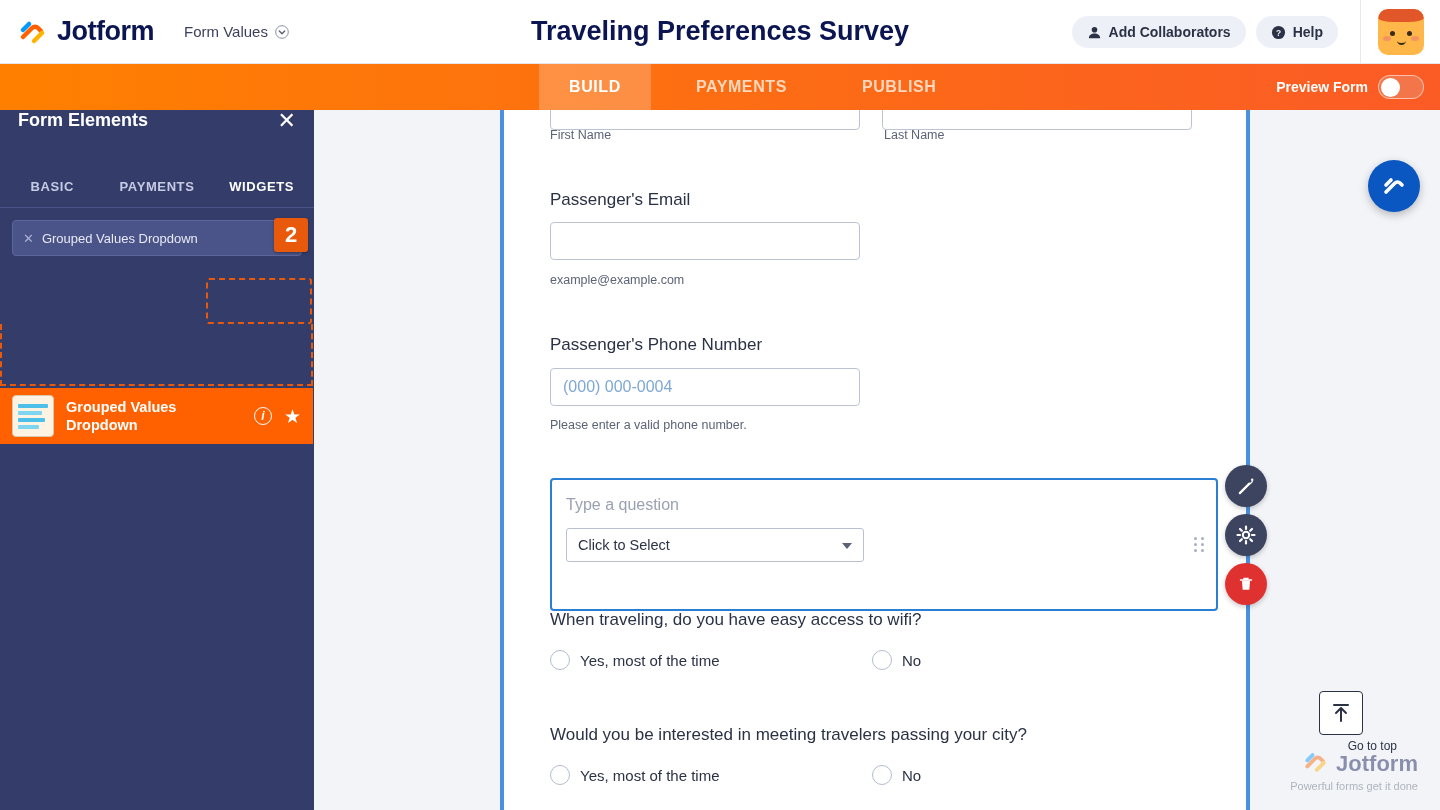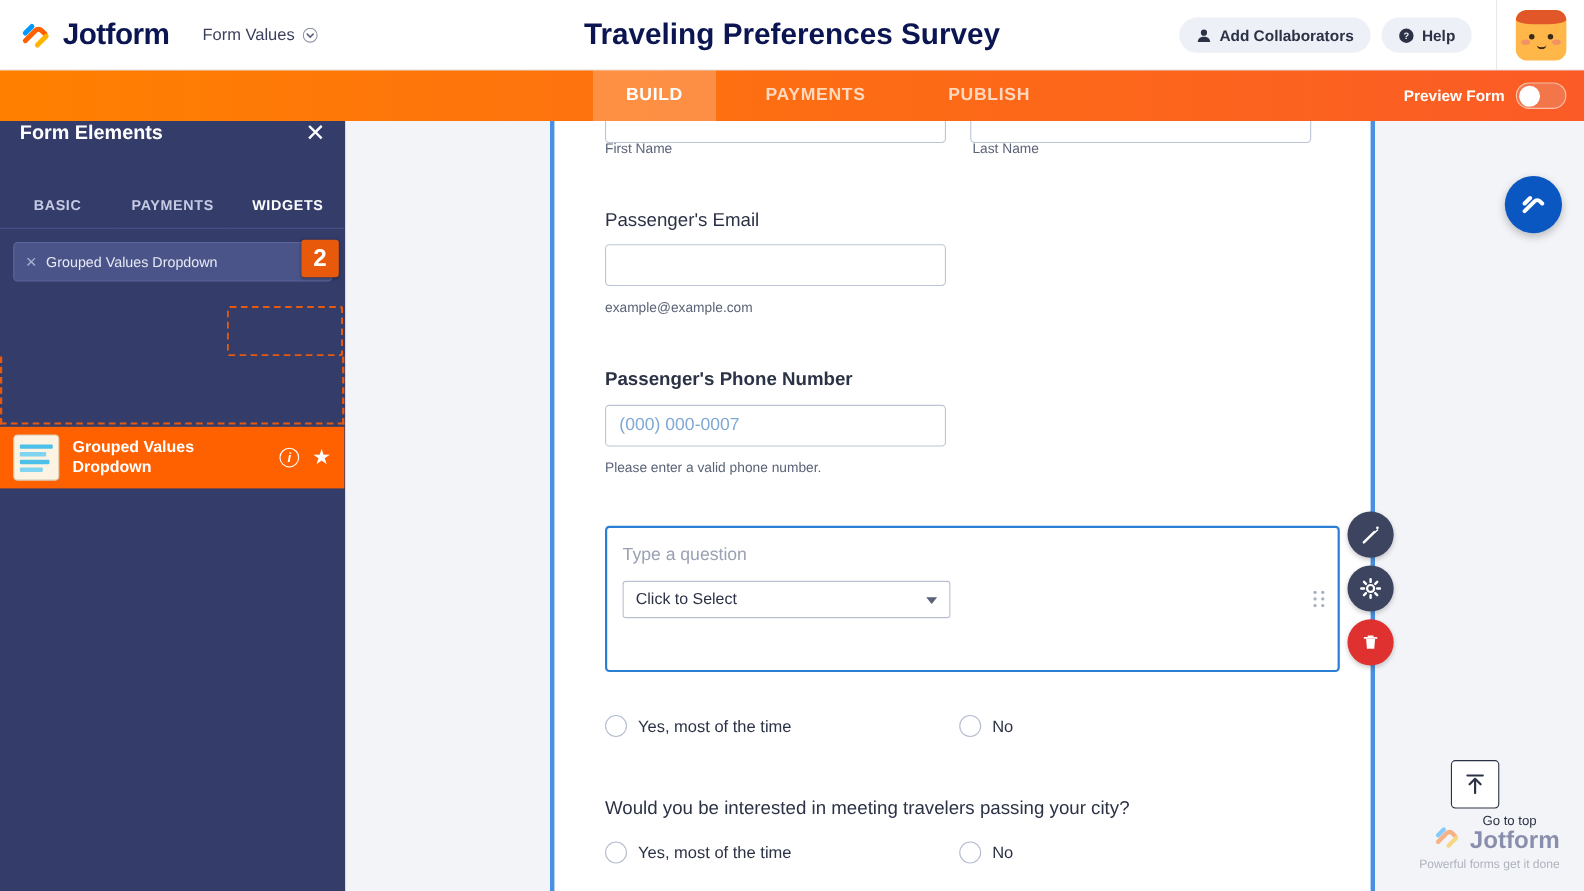--- a/index.html
+++ b/index.html
@@ -393,42 +393,43 @@
       </div>
       <div class="fld sub-label" style="left:46px; top:18px;">First Name</div>
       <div class="fld sub-label" style="left:380px; top:18px;">Last Name</div>
 
       <div class="fld q-label" style="left:46px; top:80px;">Passenger's Email</div>
       <div class="fld" style="left:46px; top:112px;">
         <div class="txt-input" style="width:310px;"></div>
       </div>
       <div class="fld sub-label" style="left:46px; top:163px;">example@example.com</div>
 
-      <div class="fld q-label" style="left:46px; top:225px;font-weight:bold;">Passenger's Phone Number</div>
+      <div class="fld q-label" style="left:46px; top:225px;">Passenger's Phone Number</div>
       <div class="fld" style="left:46px; top:258px;">
-        <div class="txt-input ph" style="width:310px;">(000) 000-0007</div>
+        <div class="txt-input ph" style="width:310px;">(000) 000-0004</div>
       </div>
       <div class="fld sub-label" style="left:46px; top:308px;">Please enter a valid phone number.</div>
 
       <div class="widget-card">
         <div class="wc-q">Type a question</div>
         <div class="wc-select">
           <span>Click to Select</span>
           <span class="wc-caret"></span>
         </div>
         <div class="drag-dots">
           <span></span>
             <span></span>
             <span></span>
             <span></span>
             <span></span>
             <span></span>
         </div>
       </div>
 
+      <div class="fld q-label" style="left:46px; top:500px;">When traveling, do you have easy access to wifi?</div>
       <div class="fld radio-row" style="left:46px; top:540px;">
         <span class="radio"></span>
         <span class="radio-lbl">Yes, most of the time</span>
       </div>
       <div class="fld radio-row" style="left:368px; top:540px;">
         <span class="radio"></span>
         <span class="radio-lbl">No</span>
       </div>
 
       <div class="fld q-label" style="left:46px; top:615px;">Would you be interested in meeting travelers passing your city?</div>

